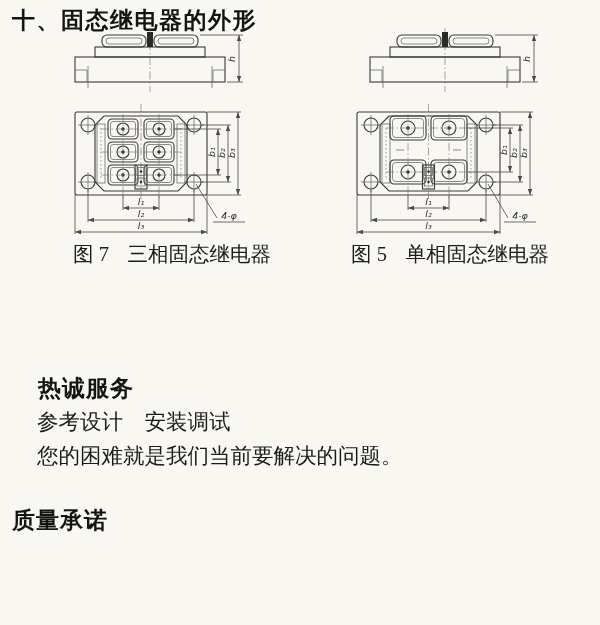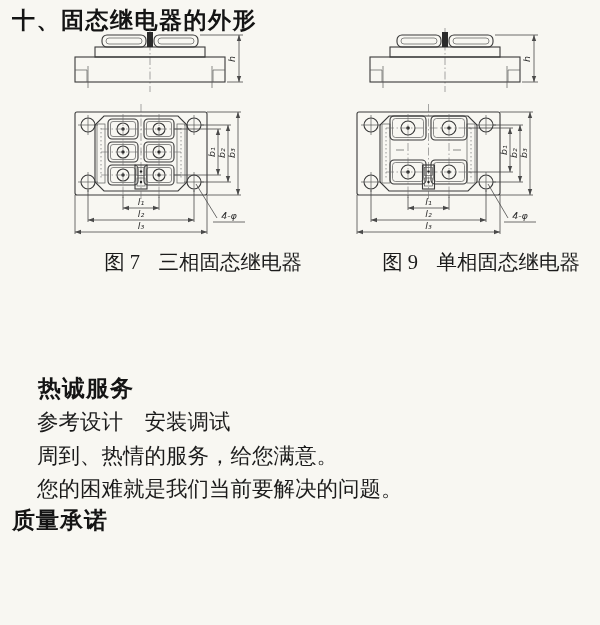--- a/index.html
+++ b/index.html
@@ -13,22 +13,22 @@
   }
   .doc-title{
     position:absolute;left:12px;top:5px;margin:0;
     font-family:"Liberation Sans","DejaVu Sans",sans-serif;
     font-size:23px;font-weight:bold;letter-spacing:1.5px;color:#141414;
   }
   .fig-svg{position:absolute;}
   #fig7-svg{left:55px;top:26px;}
   #fig8-svg{left:338px;top:26px;}
   .caption{
-    position:absolute;top:248px;width:260px;margin:0;
-    font-size:20.5px;text-align:right;color:#1b1b1b;
+    position:absolute;top:240px;width:260px;margin:0;
+    font-size:20.5px;text-align:center;color:#1b1b1b;
   }
   #fig7-caption{left:42px;}
   #fig8-caption{left:320px;}
   .cap-gap{display:inline-block;width:0.9em;}
   .body-par{position:absolute;margin:0;font-size:21.5px;line-height:33px;text-align:justify;color:#1b1b1b;}
   #intro-par{left:10px;top:268px;width:582px;text-indent:2em;}
   .sec-head{
     position:absolute;left:12px;margin:0;
     font-family:"Liberation Sans","DejaVu Sans",sans-serif;
     font-size:23px;font-weight:bold;letter-spacing:1px;color:#141414;
@@ -252,25 +252,24 @@
     </g>
 
     <g>
       <line x1="150" y1="158" x2="170" y2="192" class="dim"></line>
       <line x1="166" y1="196" x2="198" y2="196" class="dim"></line>
       <text class="dimtext" text-anchor="middle" x="182" y="193" font-style="normal">4-φ</text>
     </g>
   </svg>
 
   <p class="caption" id="fig7-caption"><span>图 7</span><span class="cap-gap"></span><span>三相固态继电器</span></p>
-  <p class="caption" id="fig8-caption"><span>图 9</span><span class="cap-gap"></span><span>单相固态继电器</span></p>
+  <p class="caption" id="fig8-caption"><span>图 5</span><span class="cap-gap"></span><span>单相固态继电器</span></p>
 
 
   <h2 class="sec-head" id="service-heading">热诚服务</h2>
   <div class="svc-lines">
     <div>参考设计　安装调试</div>
-    <div>周到、热情的服务，给您满意。</div>
     <div>您的困难就是我们当前要解决的问题。</div>
   </div>
 
   <h2 class="sec-head" id="quality-heading">质量承诺</h2>
 
 </div>
 
 </body></html>

